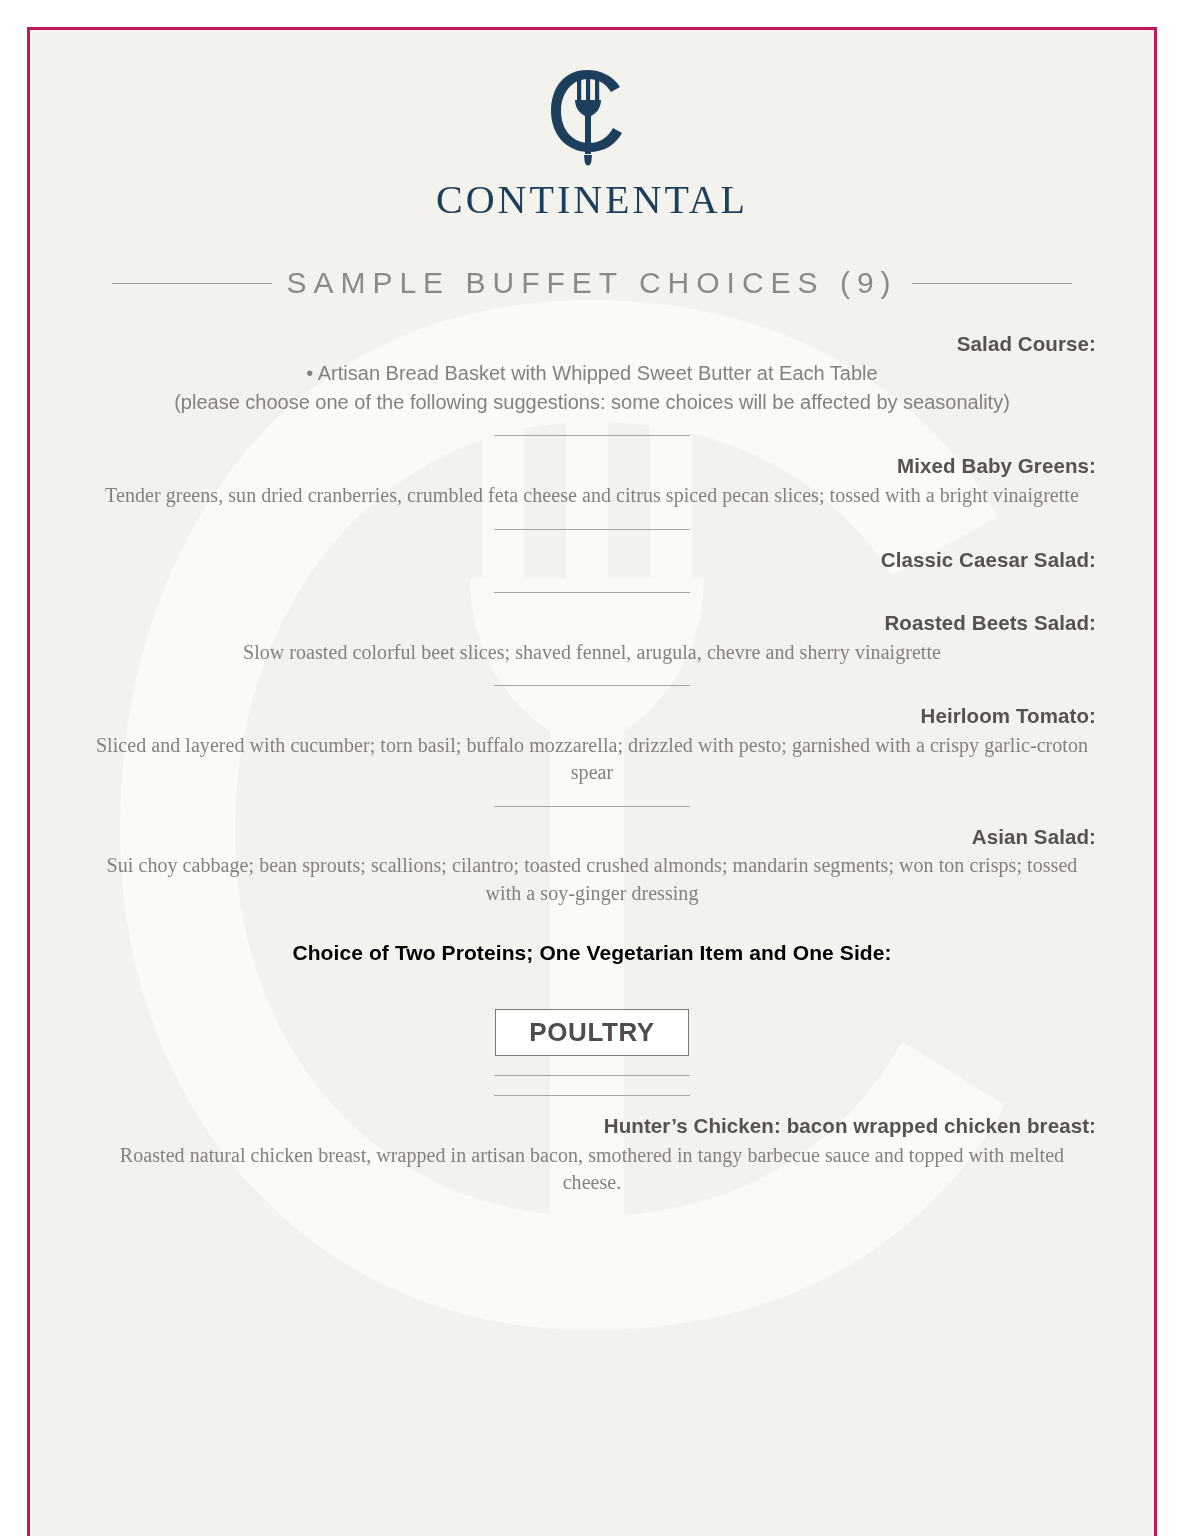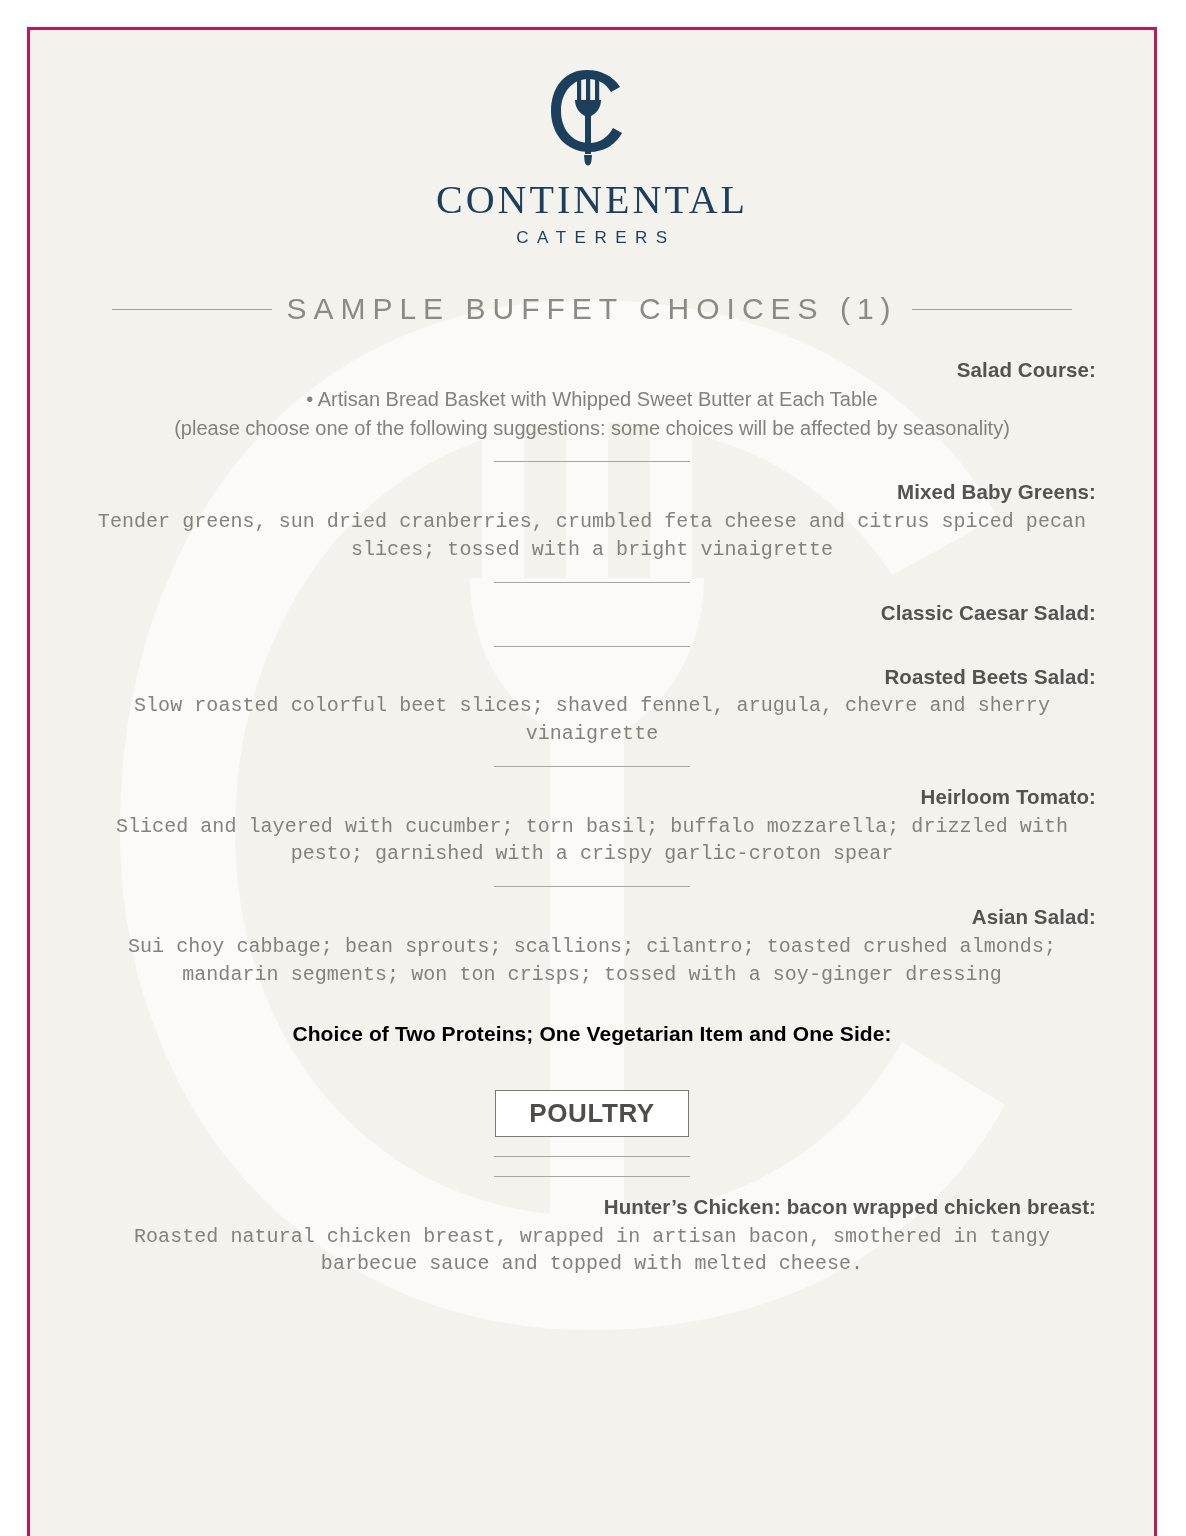--- a/index.html
+++ b/index.html
@@ -116,21 +116,21 @@
   .item-head {
     font-family: "Liberation Sans", sans-serif;
     font-weight: bold;
     font-size: 20.5px;
     color: #56524f;
     line-height: 1.35;
     letter-spacing: 0.1px;
     text-align: right;
   }
   .item-desc {
-    font-family: Liberation Mono, monospace;
+    font-family: Liberation Serif, serif;
     font-weight: 400;
     font-size: 20px;
     color: #85817c;
     line-height: 1.37;
     letter-spacing: 0.05px;
     max-width: 1000px;
     margin: 2px auto 0 auto;
   }
   .intro-desc {
     font-family: "Liberation Sans", sans-serif;
@@ -242,26 +242,25 @@
                      C 31 47, 37 52, 41 54
                      L 41 92 L 47 92 L 47 54
                      C 51 52, 57 47, 57 38 Z"></path>
 
             <path d="M40 93 L48 93 L47.4 99
                      C 47 102, 45.6 103.5, 44 103.5
                      C 42.4 103.5, 41 102, 40.6 99 Z"></path>
           </g>
         </svg>
         <div class="brand-name">CONTINENTAL</div>
-        <div class="brand-sub">CATERERS</div>
       </div>
 
       <div class="title-row">
         <span class="title-rule"></span>
-        <span class="title-text">SAMPLE BUFFET CHOICES (1)</span>
+        <span class="title-text">SAMPLE BUFFET CHOICES (9)</span>
         <span class="title-rule"></span>
       </div>
 
       <div class="menu">
 
         <div class="block">
           <div class="item-head salad-course-head">Salad Course:</div>
           <div class="intro-desc">• Artisan Bread Basket with Whipped Sweet Butter at Each Table</div>
           <div class="intro-desc">(please choose one of the following suggestions: some choices will be affected by seasonality)</div>
         </div>

